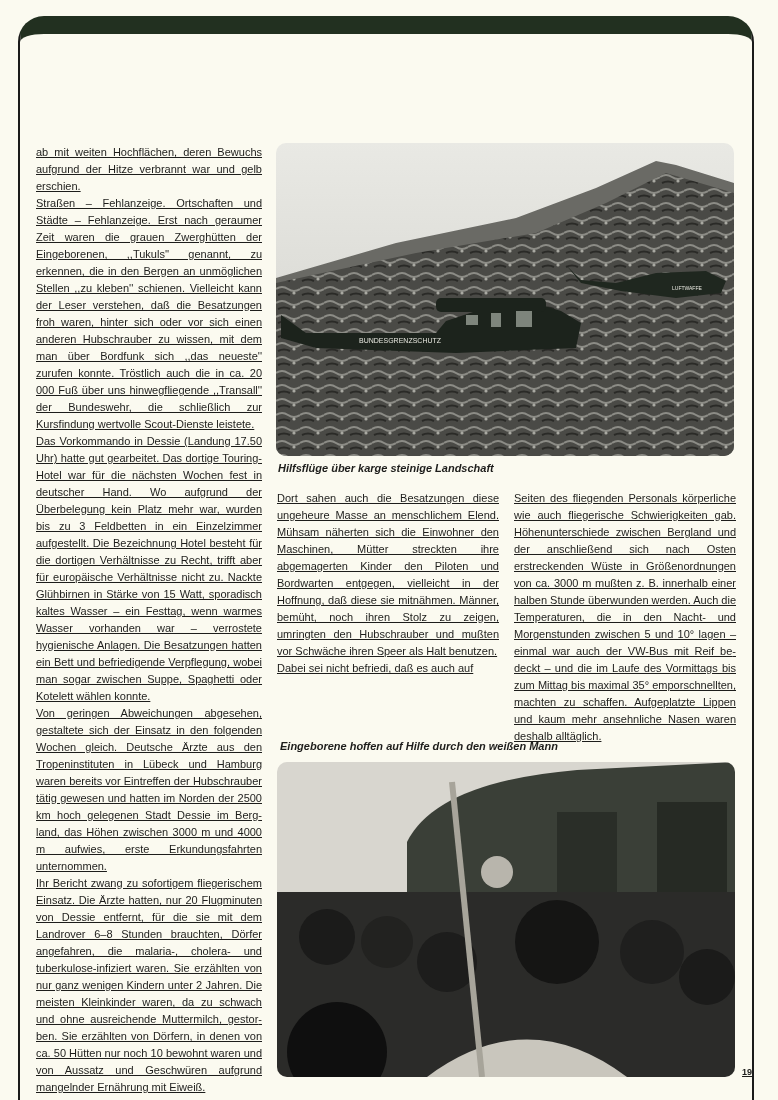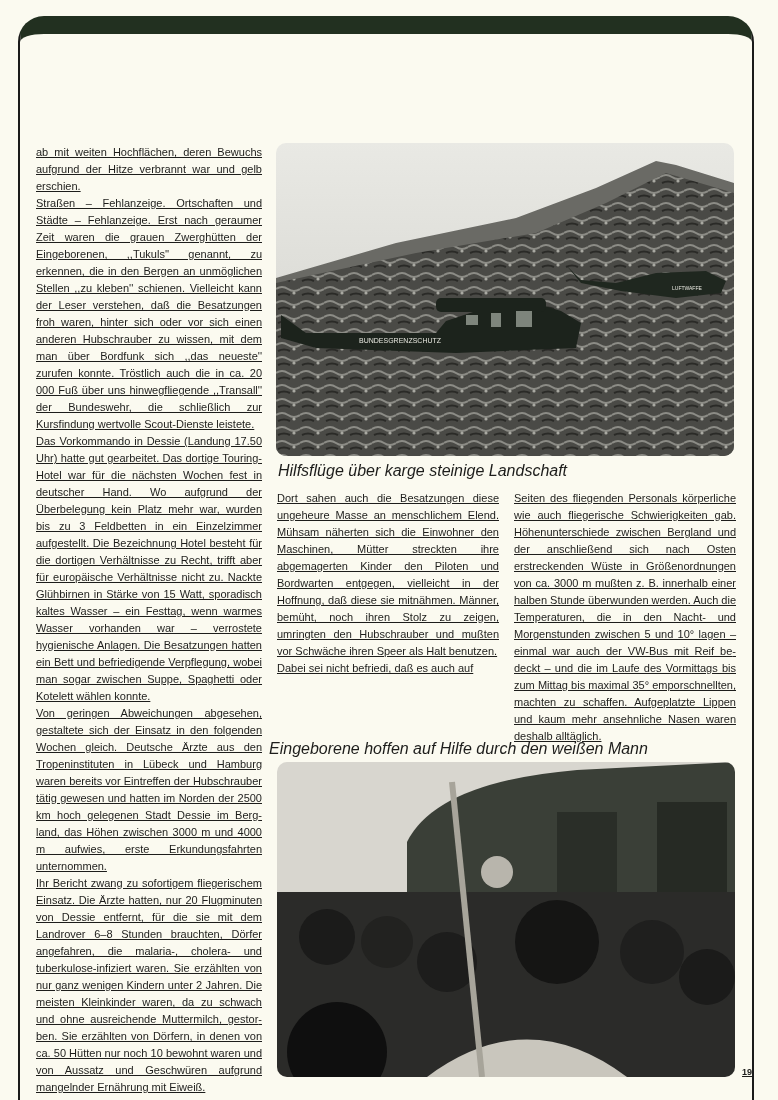--- a/index.html
+++ b/index.html
@@ -42,25 +42,26 @@
     left: 276px; top: 143px; width: 458px; height: 313px;
     background:
       linear-gradient(180deg, rgba(240,240,236,0) 0%, rgba(240,240,236,0) 100%);
   }
   .photo2 {
     left: 277px; top: 762px; width: 458px; height: 315px;
   }
   .caption {
     position: absolute;
     font-style: italic;
-    font-size: 16px;
+    font-size: 11px;
     color: #1d1d1b;
+    font-weight: bold;
   }
   .cap1 { left: 278px; top: 462px; }
-  .cap2 { left: 269px; top: 740px; }
+  .cap2 { left: 280px; top: 740px; }
   .page-number {
     position: absolute;
     left: 742px; top: 1067px;
     font-size: 9px; font-weight: bold; text-decoration: underline;
   }
 </style>
 </head>
 <body>
 
 <div class="frame"></div>

